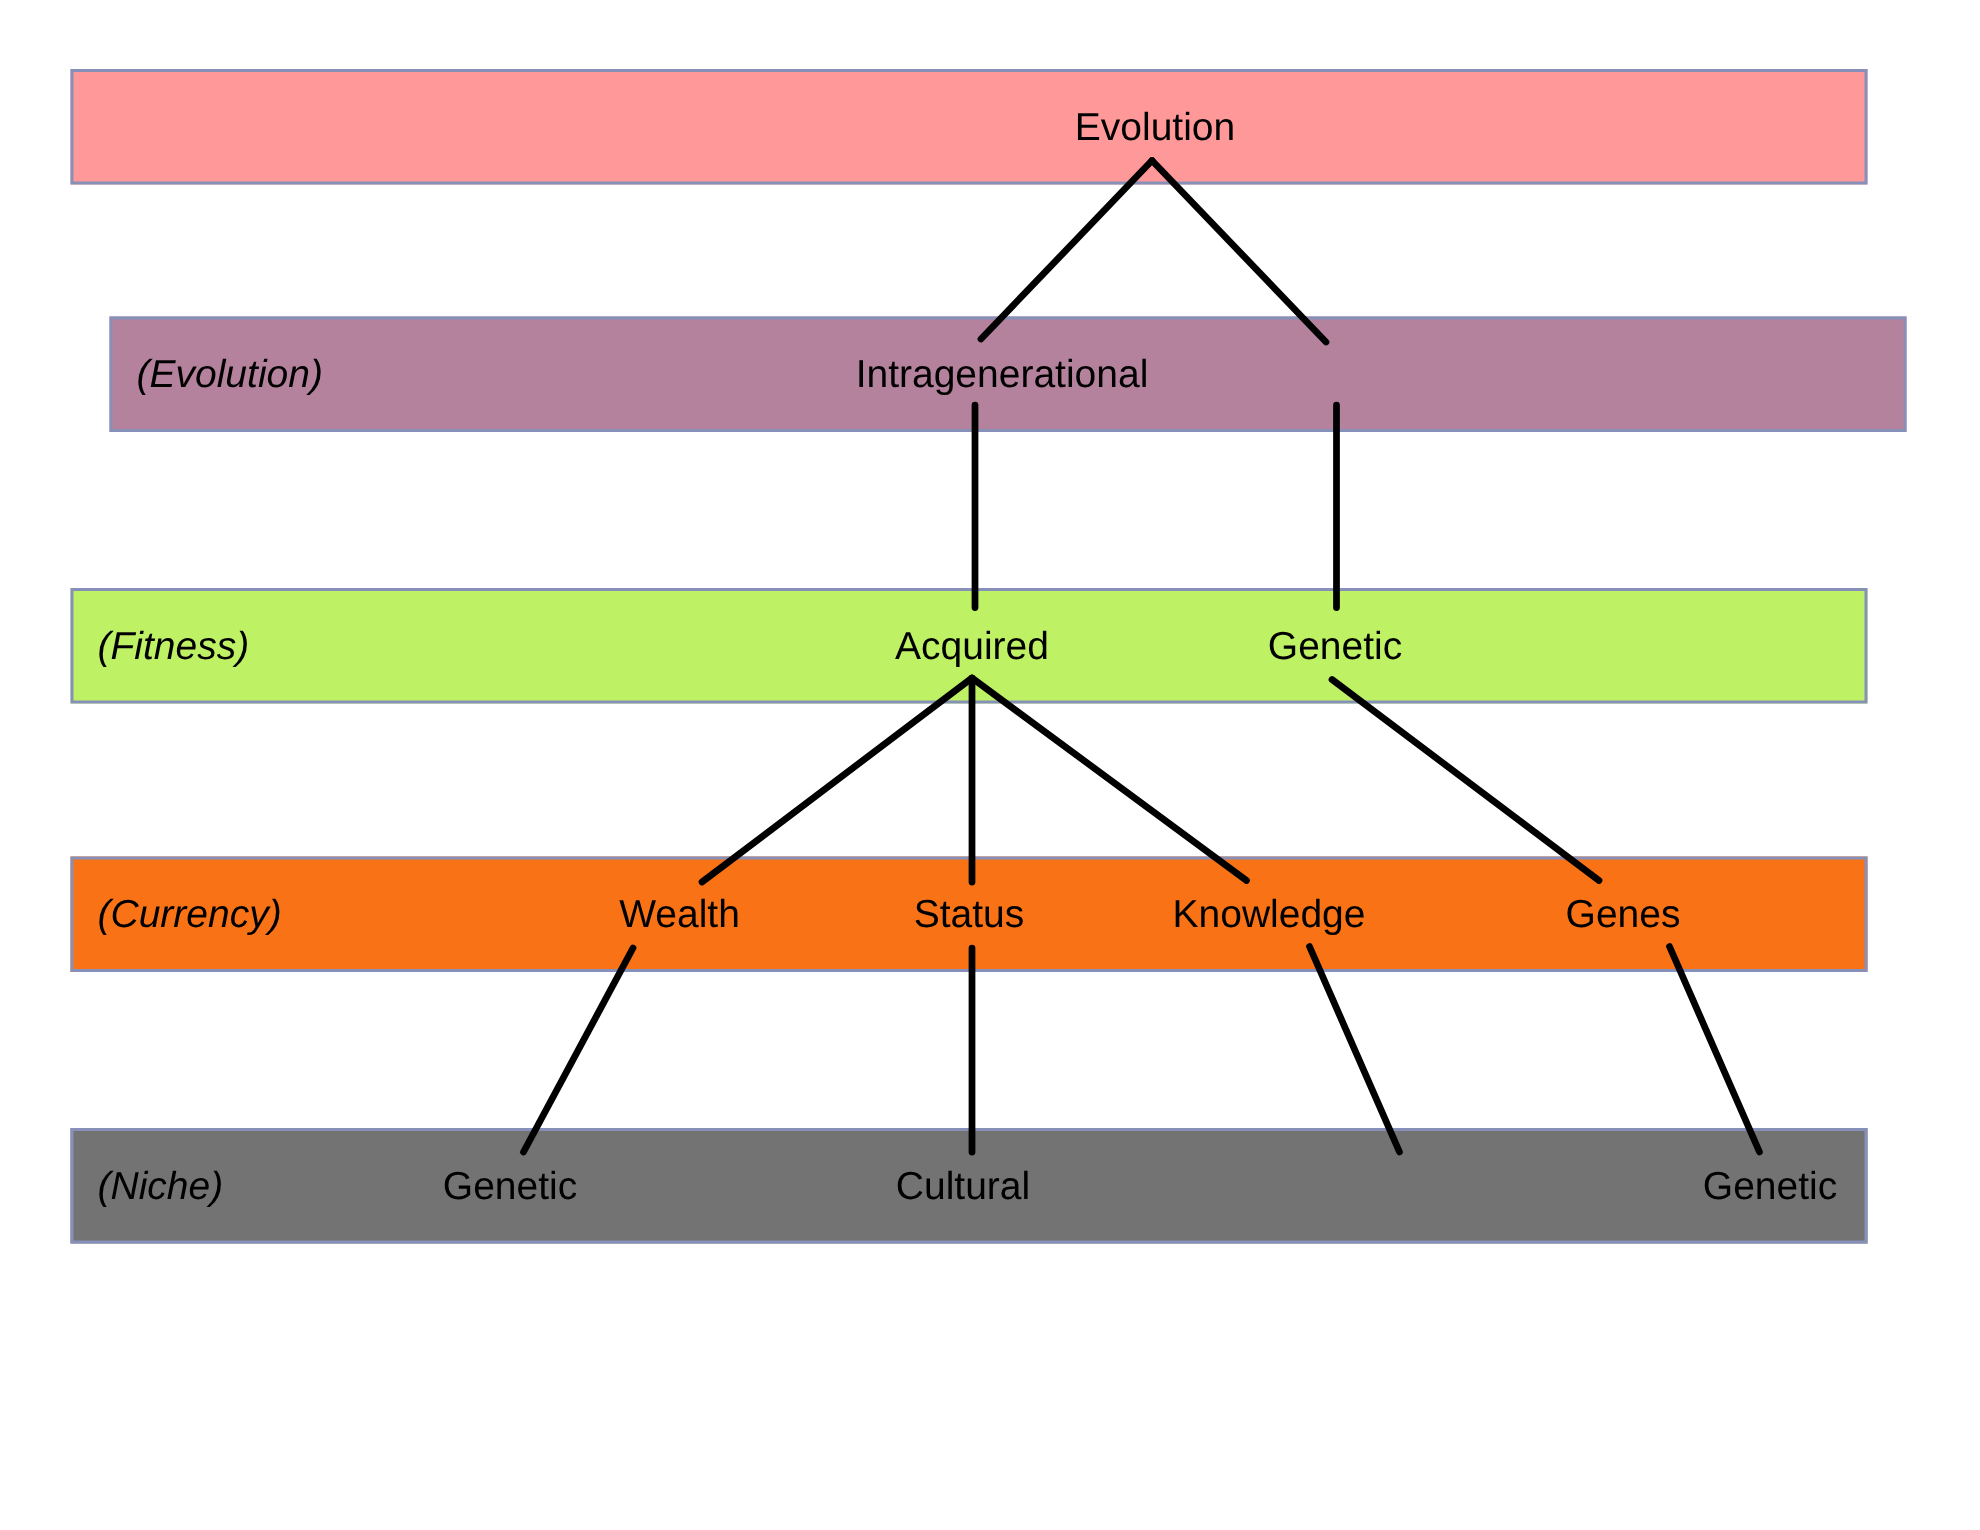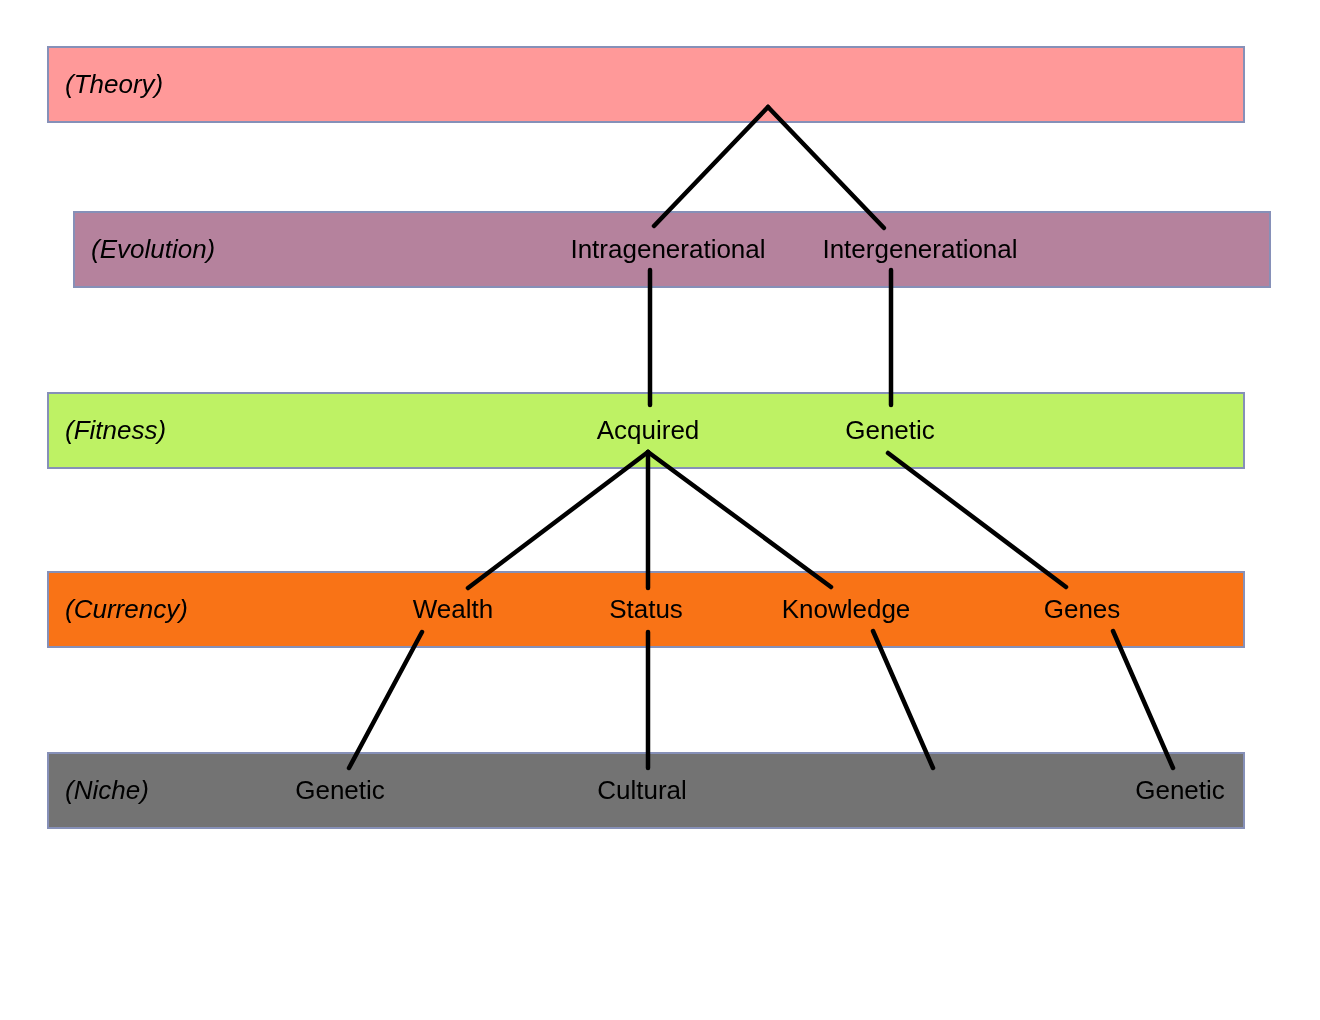--- a/index.html
+++ b/index.html
@@ -77,27 +77,26 @@
     <line x1="648" y1="452" x2="648" y2="588" style="stroke: rgb(0, 0, 0);"></line>
     <line x1="648" y1="452" x2="831" y2="587" style="stroke: rgb(0, 0, 0);"></line>
     <line x1="888" y1="453" x2="1066" y2="587" style="stroke: rgb(0, 0, 0);"></line>
     <line x1="422" y1="632" x2="349" y2="768" style="stroke: rgb(0, 0, 0);"></line>
     <line x1="648" y1="632" x2="648" y2="768" style="stroke: rgb(0, 0, 0);"></line>
     <line x1="873" y1="631" x2="933" y2="768" style="stroke: rgb(0, 0, 0);"></line>
     <line x1="1113" y1="631" x2="1173" y2="768" style="stroke: rgb(0, 0, 0);"></line>
   </svg>
 
   <div class="band" style="top: 46px; background-color: rgb(255, 153, 153); border-color: rgb(134, 144, 184);">
-    <span class="row-label">(Theory)</span>
+    <span class="node" style="left:721px">Evolution</span>
   </div>
 
   <div class="band" style="top: 211px; background-color: rgb(181, 130, 157); border-color: rgb(134, 144, 184); margin-left: 26px;">
     <span class="row-label">(Evolution)</span>
     <span class="node" style="left:593px">Intragenerational</span>
-    <span class="node" style="left:845px">Intergenerational</span>
   </div>
 
   <div class="band" style="top: 392px; background-color: #bef264; border-color: rgb(134, 144, 184);">
     <span class="row-label">(Fitness)</span>
     <span class="node" style="left:599px">Acquired</span>
     <span class="node" style="left:841px">Genetic</span>
   </div>
 
   <div class="band" style="top: 571px; background-color: #f97316; border-color: rgb(134, 144, 184); text-align: center;">
     <span class="row-label">(Currency)</span>

